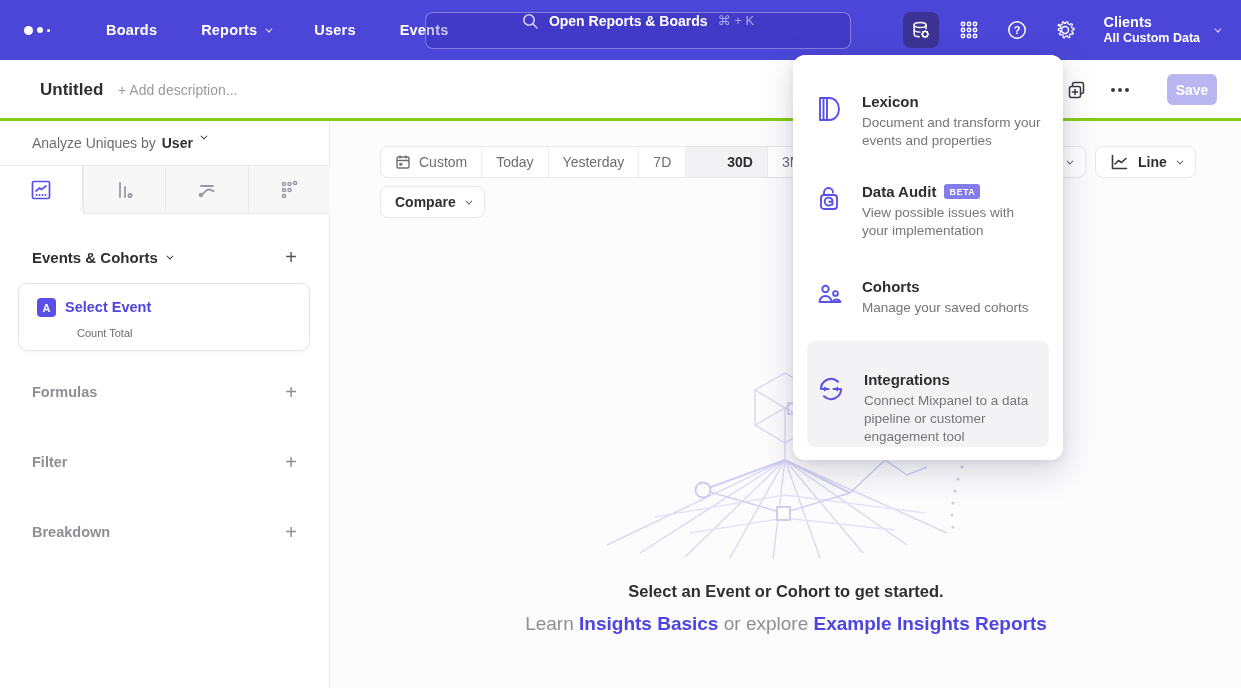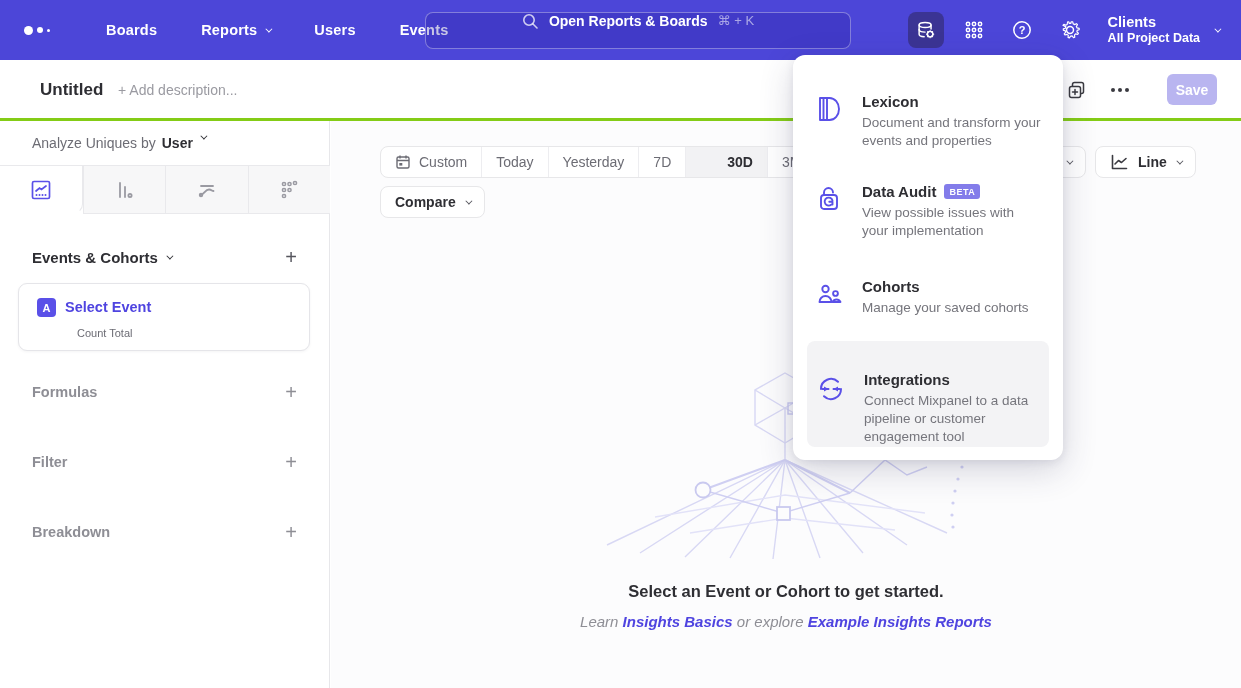--- a/index.html
+++ b/index.html
@@ -56,21 +56,21 @@
   .main { position:absolute; top:121px; left:331px; right:0; bottom:0; background:#fcfcfd; }
   .segctl { position:absolute; left:49px; top:25px; height:32px; display:flex; background:#fff; border:1px solid #e7e7e9; border-radius:8px; overflow:hidden; }
   .seg { display:flex; align-items:center; gap:8px; padding:0 14px; font-size:14px; color:#6c6c74; border-left:1px solid #ededf0; cursor:pointer; white-space:nowrap; }
   .seg:first-child { border-left:none; }
   .seg.active { background:#f2f2f4; color:#2e2e33; font-weight:700;padding-left:41px; }
   .btn { display:flex; align-items:center; gap:9px; height:32px; padding:0 14px; background:#fff; border:1px solid #e7e7e9; border-radius:8px; font-size:14px; font-weight:700; color:#2e2e33; cursor:pointer; }
   .compare { position:absolute; left:49px; top:65px; }
   .hidden-btn { position:absolute; left:669px; top:25px; width:86px; justify-content:flex-end; color:#6c6c74; z-index:1; }
   .line-btn { position:absolute; left:764px; top:25px; }
   .empty-title { position:absolute; left:0; right:0; top:461px; text-align:center; font-size:16.5px; font-weight:700; color:#2e2e33; }
-  .empty-sub { position:absolute; left:0; right:0; top:492px; text-align:center; font-size:15px; color:#8e8e95;font-style:italic; }
+  .empty-sub { position:absolute; left:0; right:0; top:492px; text-align:center; font-size:19px; color:#8e8e95; }
   .empty-sub a { color:#4f44e0; font-weight:700; text-decoration:none; cursor:pointer; }
   .wirefig { position:absolute; left:264px; top:234px; }
 
   
   .menu-panel { position:absolute; left:793px; top:55px; width:270px; height:405px; background:#fff; border-radius:12px; box-shadow:0 10px 34px rgba(50,50,90,.20), 0 2px 8px rgba(50,50,90,.10); z-index:50; }
   .menu-item { position:absolute; left:14px; width:242px; display:flex; gap:19px; cursor:pointer; padding:10px; border-radius:8px; }
   .menu-item.hl { background:#f3f3f5; }
   .mi-icon { flex:0 0 26px; color:#5a50e8; padding-top:2px; }
   .mi-title { font-size:15px; font-weight:700; color:#2e2e33; display:flex; align-items:center; gap:8px; }
   .mi-desc { font-size:13.5px; color:#75757c; line-height:1.35; margin-top:4px; width:180px; }
@@ -145,21 +145,21 @@
       <div class="icon-tile">
         <svg width="22" height="22" viewBox="0 0 24 24" fill="none" stroke="#fff" stroke-width="1.6" stroke-linejoin="round">
           <path d="M12 8.2a3.8 3.8 0 1 0 0 7.6 3.8 3.8 0 0 0 0-7.6z"></path>
           <path d="M12 2.8l1.2 2.3 2.5-.6 1 2.4 2.6.4-.4 2.6 2 1.6-1.6 2-(0)" stroke="none"></path>
           <path d="M10.6 3l.6 1.9a7 7 0 0 1 1.6 0l.6-1.9h1.5l.6 2.3a7 7 0 0 1 1.4.8l2.2-1 1 1.1-1.2 2.1a7 7 0 0 1 .8 1.4l2.3.5v1.5l-2.2.7a7 7 0 0 1-.3 1.6l1.7 1.6-.8 1.3-2.3-.6a7 7 0 0 1-1.2 1.1l.3 2.4-1.4.6-1.5-1.9a7 7 0 0 1-1.6.1l-1.4 2-1.4-.5.2-2.4a7 7 0 0 1-1.3-1l-2.3.7-.8-1.2 1.6-1.8a7 7 0 0 1-.4-1.5l-2.2-.7v-1.5l2.2-.6a7 7 0 0 1 .7-1.5L4.3 6.9l1-1.1 2.2 1a7 7 0 0 1 1.4-.8L9.4 3z" stroke-width="1.3"></path>
         </svg>
       </div>
       <div class="acct">
         <div>
           <div class="org">Clients</div>
-          <div class="proj">All Project Data</div>
+          <div class="proj">All Custom Data</div>
         </div>
         <span class="chev sm"></span>
       </div>
     </div>
   </div>
 
   <div class="header">
     <div class="title">Untitled</div>
     <div class="desc-ph">+ Add description...</div>
     <div class="header-actions">

